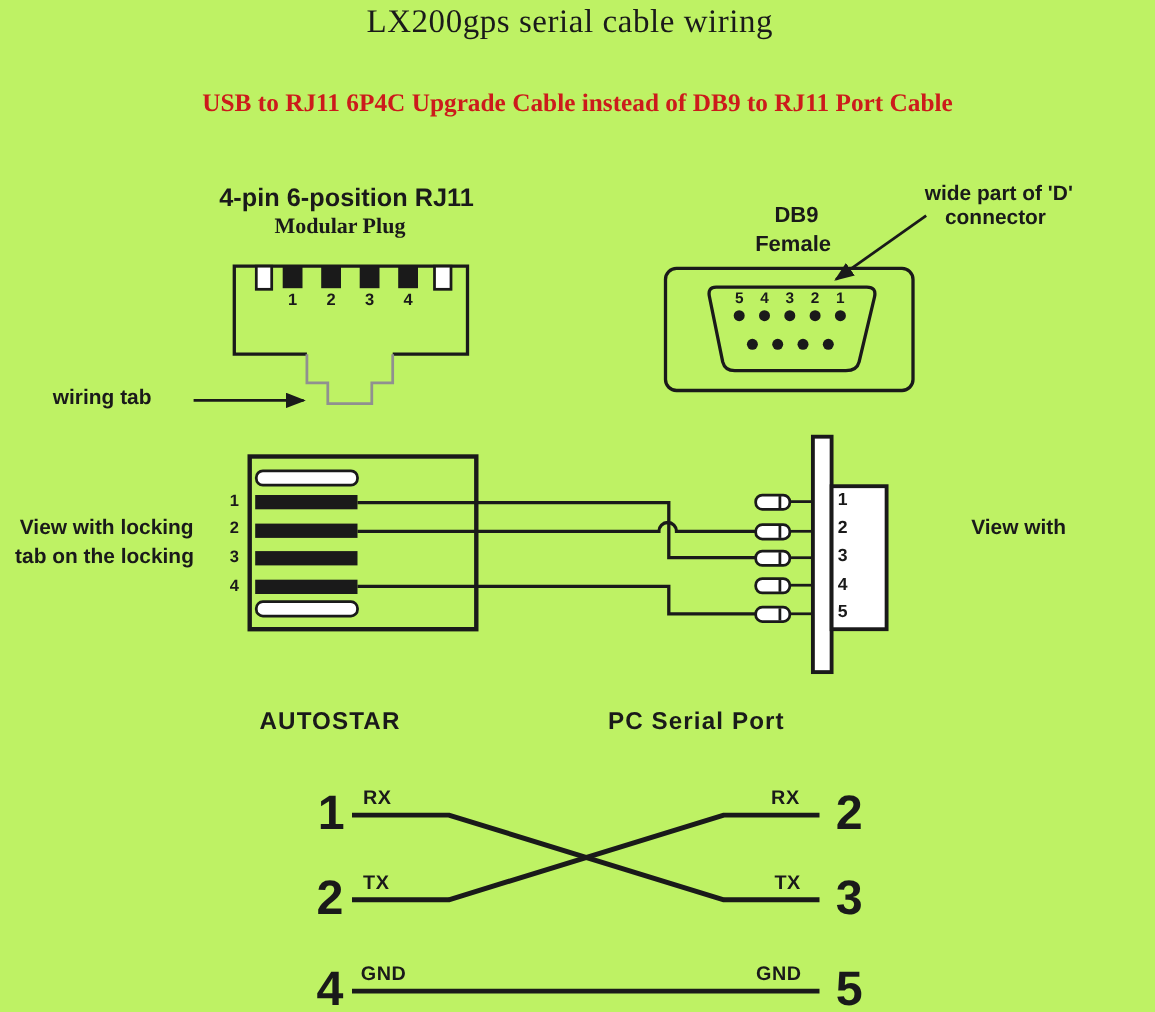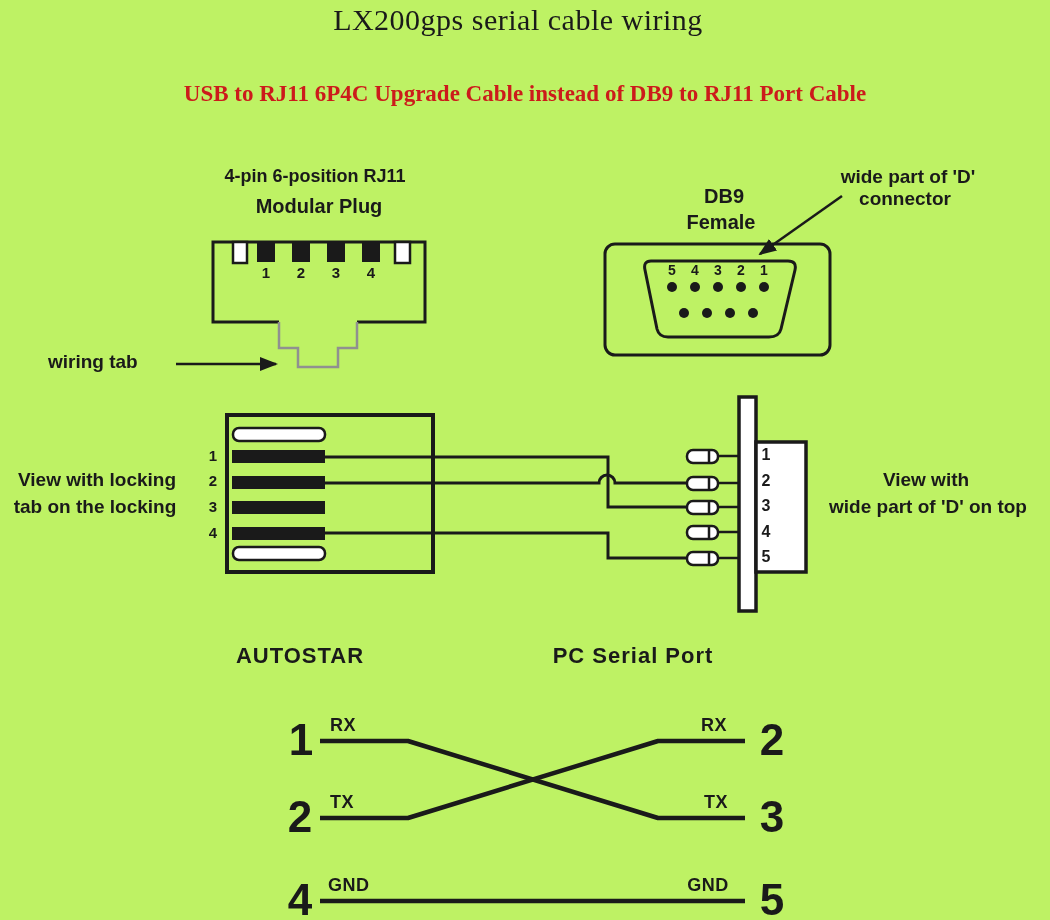--- a/index.html
+++ b/index.html
@@ -6,21 +6,21 @@
   #canvas{
     position:relative;width:1050px;height:920px;background:#bef264;
     font-family:"Liberation Sans", sans-serif;color:#1a1a1a;overflow:hidden;
   }
   #art{position:absolute;left:0;top:0;}
   .t{position:absolute;white-space:nowrap;line-height:1.05;}
   .c{transform:translateX(-50%);}
   .serif{font-family:"Liberation Serif", serif;}
   .title{font-size:30px;font-weight:400;letter-spacing:.5px;}
   .subtitle{font-size:23px;font-weight:700;}
-  .h1{font-size:18px;font-weight:700;}
+  .h1{font-size:23px;font-weight:700;}
   .h2{font-size:20px;font-weight:700;}
   .lbl{font-size:19px;font-weight:700;}
   .pin{font-size:15px;font-weight:700;}
   .pin-sm{font-size:14px;font-weight:700;}
   .pin-md{font-size:16px;font-weight:700;}
   .conn{font-size:22px;font-weight:700;letter-spacing:1px;}
   .bignum{font-size:44px;font-weight:700;}
   .sig{font-size:18px;font-weight:700;letter-spacing:.5px;}
 </style>
 </head>
@@ -112,41 +112,40 @@
       <path d="M320,741 H408 L658,818 H745"></path>
       <path d="M320,818 H408 L658,741 H745"></path>
       <path d="M320,901 H745"></path>
     </g>
   </svg>
 
   <div class="t c serif title" style="left:518px;top:4px;">LX200gps serial cable wiring</div>
   <div class="t c serif subtitle" style="left:525px;top:82px;color:#cc1b1b;">USB to RJ11 6P4C Upgrade Cable instead of DB9 to RJ11 Port Cable</div>
 
   <div class="t c h1" style="left:315px;top:167px;">4-pin 6-position RJ11</div>
-  <div class="t c h2" style="left:319px;top:196px;">Modular Plug</div>
+  <div class="t c h2" style="left:309px;top:196px;font-family:Liberation Serif, serif;">Modular Plug</div>
   <div class="t c pin" style="left:266px;top:265px;">1</div>
   <div class="t c pin" style="left:301px;top:265px;">2</div>
   <div class="t c pin" style="left:336px;top:265px;">3</div>
   <div class="t c pin" style="left:371px;top:265px;">4</div>
   <div class="t lbl" style="left:48px;top:352px;">wiring tab</div>
 
   <div class="t c h2" style="left:724px;top:186px;">DB9</div>
   <div class="t c h2" style="left:721px;top:212px;">Female</div>
   <div class="t c pin-sm" style="left:672px;top:263px;">5</div>
   <div class="t c pin-sm" style="left:695px;top:263px;">4</div>
   <div class="t c pin-sm" style="left:718px;top:263px;">3</div>
   <div class="t c pin-sm" style="left:741px;top:263px;">2</div>
   <div class="t c pin-sm" style="left:764px;top:263px;">1</div>
   <div class="t c lbl" style="left:908px;top:167px;">wide part of 'D'</div>
   <div class="t c lbl" style="left:905px;top:189px;">connector</div>
 
   <div class="t c lbl" style="left:97px;top:470px;">View with locking</div>
   <div class="t c lbl" style="left:95px;top:497px;">tab on the locking</div>
   <div class="t c lbl" style="left:926px;top:470px;text-align:right;">View with</div>
-  <div class="t c lbl" style="left:928px;top:497px;">wide part of 'D' on top</div>
 
   <div class="t c pin" style="left:213px;top:448px;">1</div>
   <div class="t c pin" style="left:213px;top:473px;">2</div>
   <div class="t c pin" style="left:213px;top:499px;">3</div>
   <div class="t c pin" style="left:213px;top:525px;">4</div>
 
   <div class="t c pin-md" style="left:766px;top:447px;">1</div>
   <div class="t c pin-md" style="left:766px;top:473px;">2</div>
   <div class="t c pin-md" style="left:766px;top:498px;">3</div>
   <div class="t c pin-md" style="left:766px;top:524px;">4</div>

